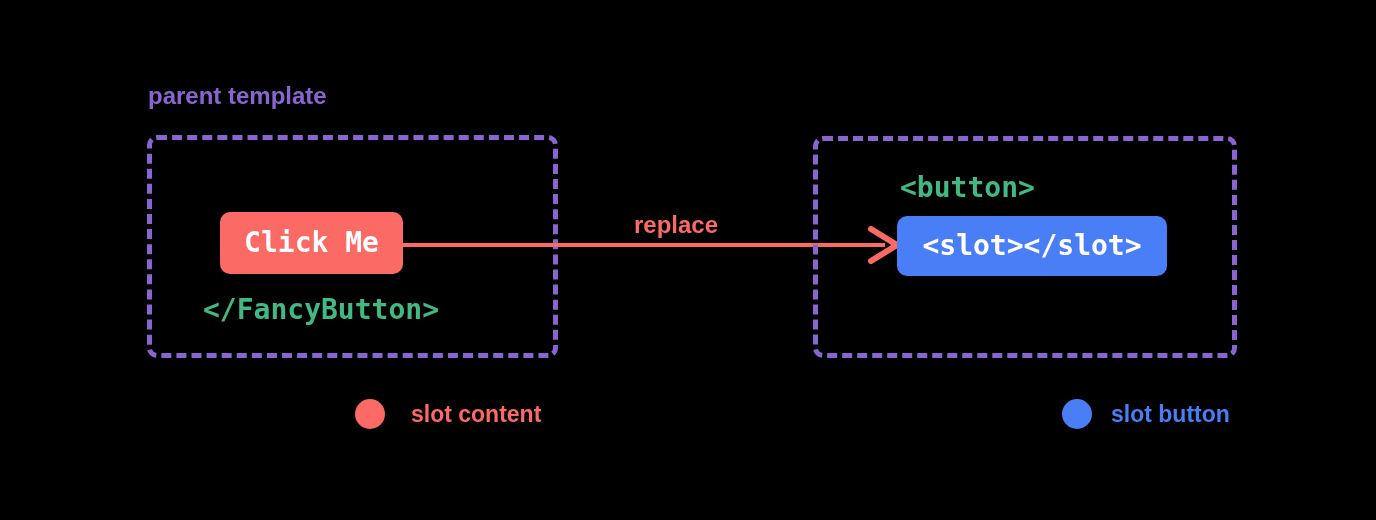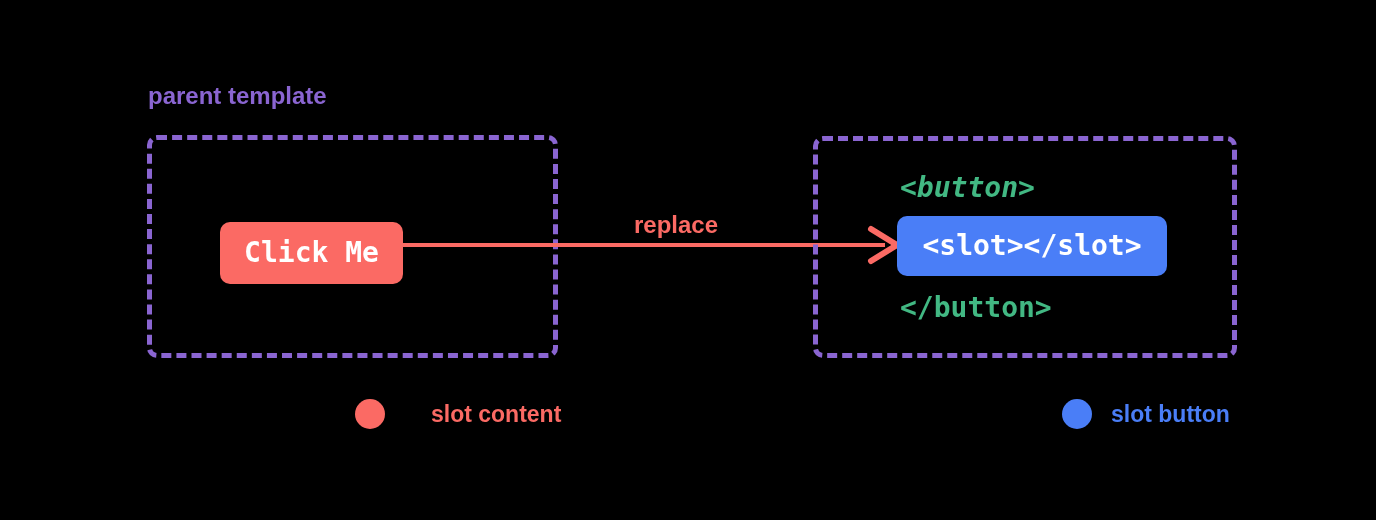--- a/index.html
+++ b/index.html
@@ -37,55 +37,55 @@
   .arrow-label{
     font-size:24px;font-weight:700;color:var(--red);
     text-align:center;white-space:nowrap;
   }
   .legend-dot{width:30px;height:30px;border-radius:50%;}
   .dot-red{background:var(--red);}
   .dot-blue{background:var(--blue);}
   .legend-label{
     font-size:23px;font-weight:700;white-space:nowrap;line-height:30px;
   }
-  .legend-label.red{color:var(--red);margin-left:20px;}
+  .legend-label.red{color:var(--red);}
   .legend-label.blue{color:var(--blue);}
 </style>
 </head>
 <body>
 
 <div class="canvas">
 
   <div class="abs panel-title" style="left:148px;top:82px;">parent template</div>
 
   <div class="abs dashed-box" style="left:147px;top:135px;width:411px;height:223px;"></div>
 
 
-  <div class="abs pill pill-red" style="left:220px;top:222px;width:183px;height:62px;">
+  <div class="abs pill pill-red" style="left:220px;top:212px;width:183px;height:62px;">
     <span class="code">Click Me</span>
   </div>
 
+  <div class="abs code" style="left:203px;top:295px;">&lt;/FancyButton&gt;</div>
 
   <div class="abs arrow-label" style="left:596px;top:211px;width:160px;text-align:center;">replace</div>
 
   <svg class="abs" style="left:403px;top:225px;" width="500" height="40" viewBox="0 0 500 40">
     <line x1="0" y1="20" x2="482" y2="20" stroke="#fb6a64" stroke-width="4"></line>
     <polyline points="468,4 494,20 468,36" fill="none" stroke="#fb6a64" stroke-width="6" stroke-linecap="round" stroke-linejoin="round"></polyline>
   </svg>
 
 
   <div class="abs dashed-box" style="left:813px;top:136px;width:424px;height:222px;"></div>
 
-  <div class="abs code" style="left:900px;top:173px;font-style:italic;">&lt;button&gt;</div>
+  <div class="abs code" style="left:900px;top:173px;">&lt;button&gt;</div>
 
   <div class="abs pill pill-blue" style="left:897px;top:216px;width:270px;height:60px;">
     <span class="code">&lt;slot&gt;&lt;/slot&gt;</span>
   </div>
 
-  <div class="abs code" style="left:900px;top:293px;">&lt;/button&gt;</div>
 
   <div class="abs legend-dot dot-red" style="left:355px;top:399px;"></div>
   <div class="abs legend-label red" style="left:411px;top:399px;">slot content</div>
 
   <div class="abs legend-dot dot-blue" style="left:1062px;top:399px;"></div>
   <div class="abs legend-label blue" style="left:1111px;top:399px;">slot button</div>
 
 </div>
 
 </body></html>

